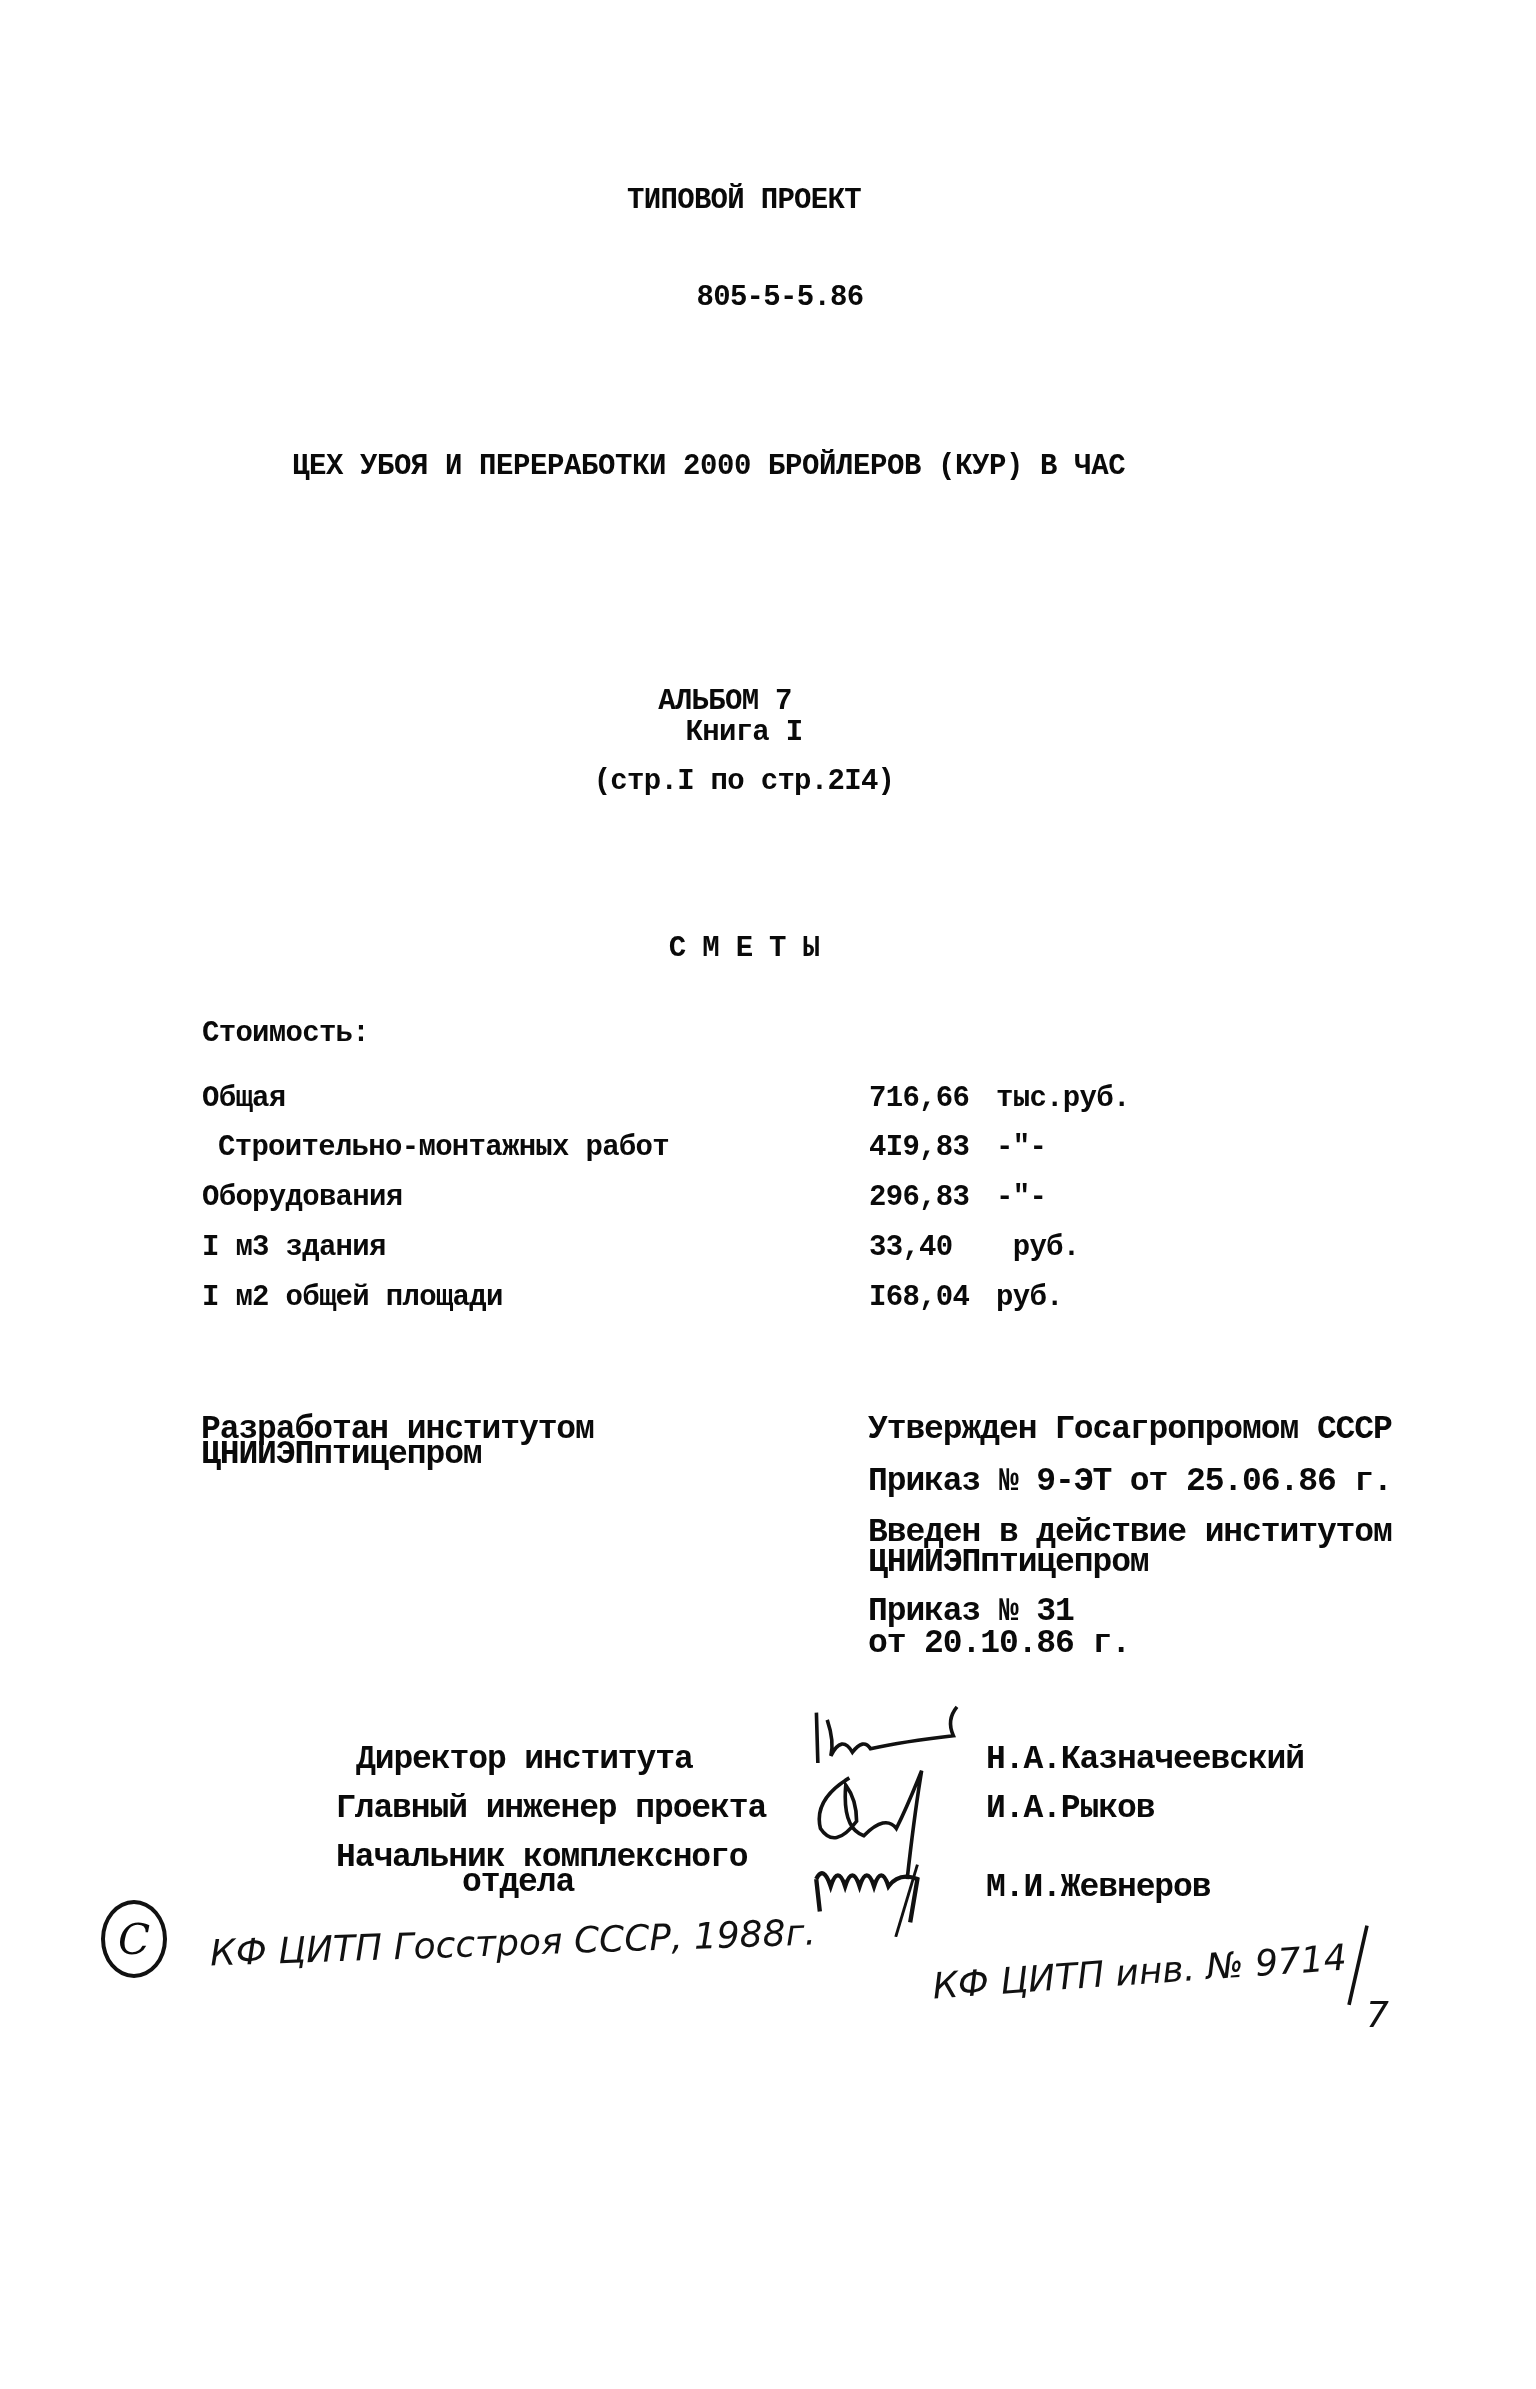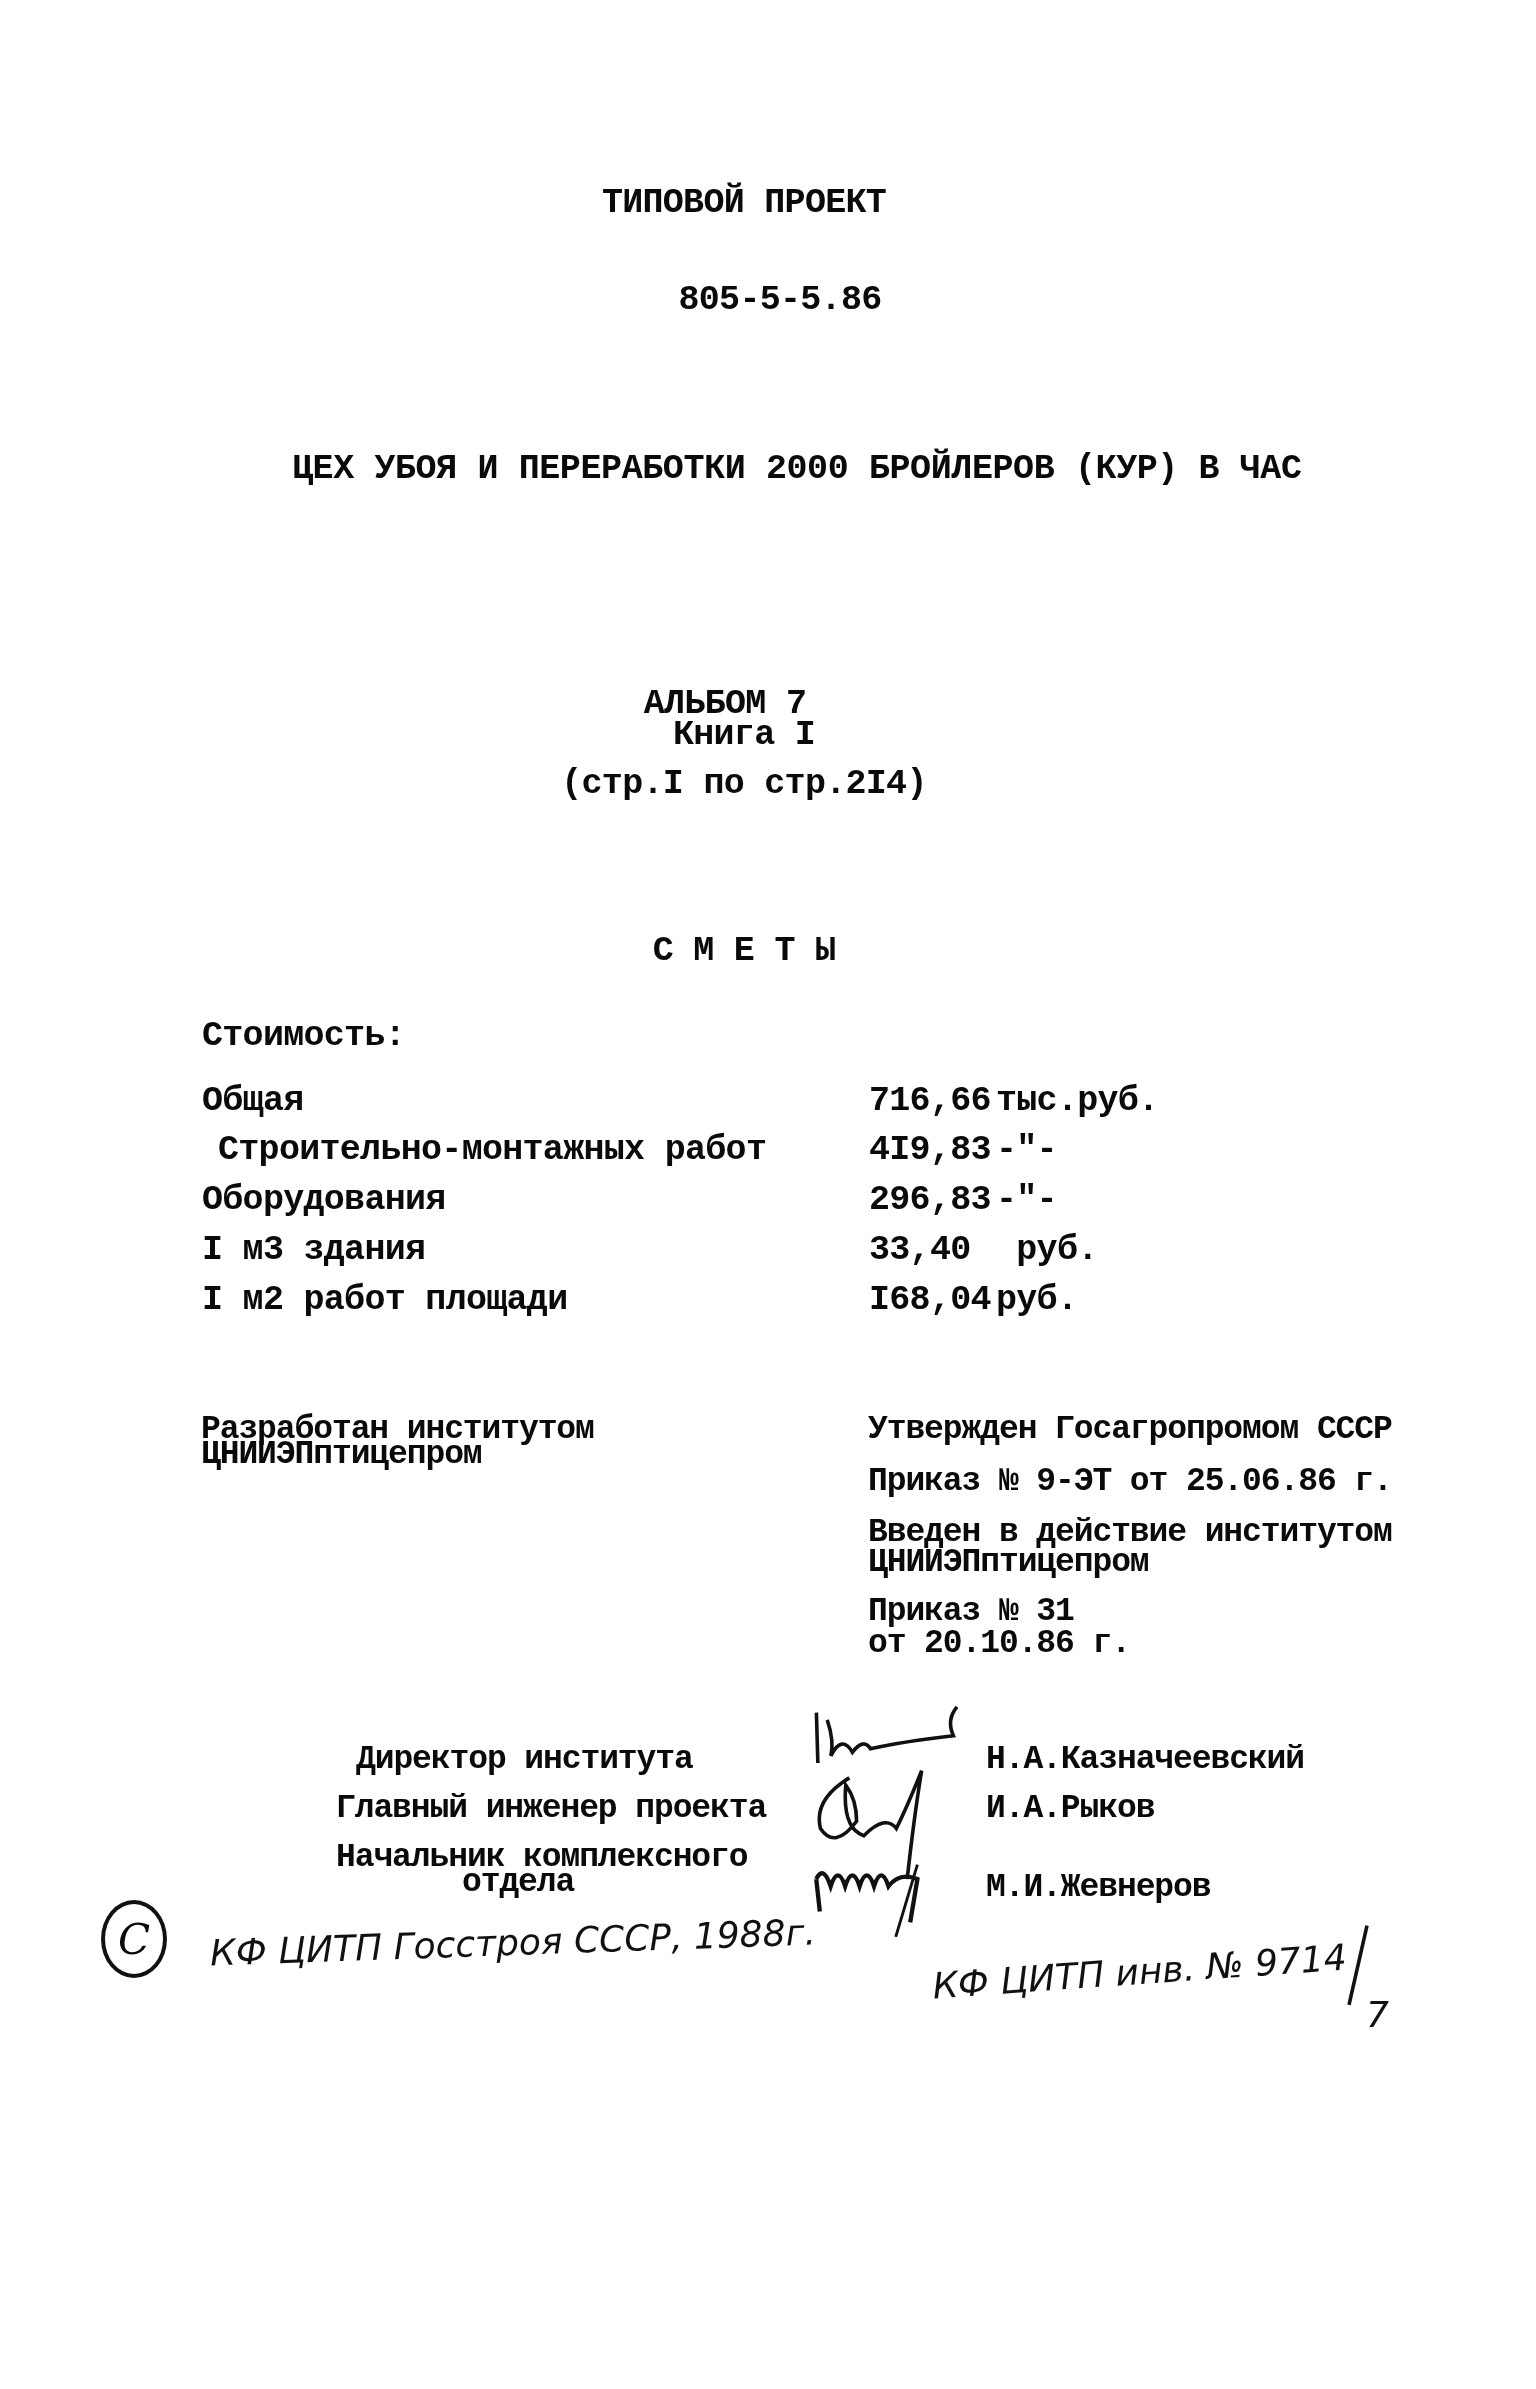--- a/index.html
+++ b/index.html
@@ -2,21 +2,21 @@
 <html style="font-size:11.6px"><head>
 <meta charset="utf-8">
 <style>
   html, body { margin: 0; padding: 0; background: #ffffff; }
   body {
     width: 1536px; height: 2389px; position: relative; overflow: hidden;
     font-family: "Liberation Mono", "DejaVu Sans Mono", monospace;
     color: #0a0a0a;
   }
   .t { position: absolute; white-space: pre; font-weight: bold; line-height: 1; }
-  .f48 { font-size: 35px; letter-spacing: -0.7px; text-align: right; }
+  .f48 { font-size: 29px; letter-spacing: -0.7px; text-align: right; }
   .f46 { font-size: 33px; letter-spacing: -1.1px; }
   .center { transform: translateX(-50%); }
   .hand {
     position: absolute; white-space: pre; font-family: "DejaVu Sans", sans-serif;
     font-style: italic; font-size: 36px; color: #111; font-weight: normal;
   }
   .sig { position: absolute; }
   .stamp {
     position: absolute; width: 66px; height: 78px; border: 4.3px solid #111;
     border-radius: 50%; display: flex; align-items: center; justify-content: center;
@@ -48,21 +48,21 @@
   <div class="t f48" style="left:996px; top:1133px;">-"-</div>
 
   <div class="t f48" style="left:202px; top:1183px;">Оборудования</div>
   <div class="t f48" style="left:869px; top:1183px;">296,83</div>
   <div class="t f48" style="left:996px; top:1183px;">-"-</div>
 
   <div class="t f48" style="left:202px; top:1233px;">I м3 здания</div>
   <div class="t f48" style="left:869px; top:1233px;">33,40</div>
   <div class="t f48" style="left:996px; top:1233px;"> руб.</div>
 
-  <div class="t f48" style="left:202px; top:1283px;">I м2 работ площади</div>
+  <div class="t f48" style="left:202px; top:1283px;">I м2 общей площади</div>
   <div class="t f48" style="left:869px; top:1283px;">I68,04</div>
   <div class="t f48" style="left:996px; top:1283px;">руб.</div>
 </div>
 
 <div class="t f46" style="left:201px; top:1413px;">Разработан институтом</div>
 <div class="t f46" style="left:201px; top:1438px;">ЦНИИЭПптицепром</div>
 
 <div class="t f46" style="left:868px; top:1413px;">Утвержден Госагропромом СССР</div>
 <div class="t f46" style="left:868px; top:1465px;">Приказ № 9-ЭТ от 25.06.86 г.</div>
 <div class="t f46" style="left:868px; top:1516px;">Введен в действие институтом</div>

